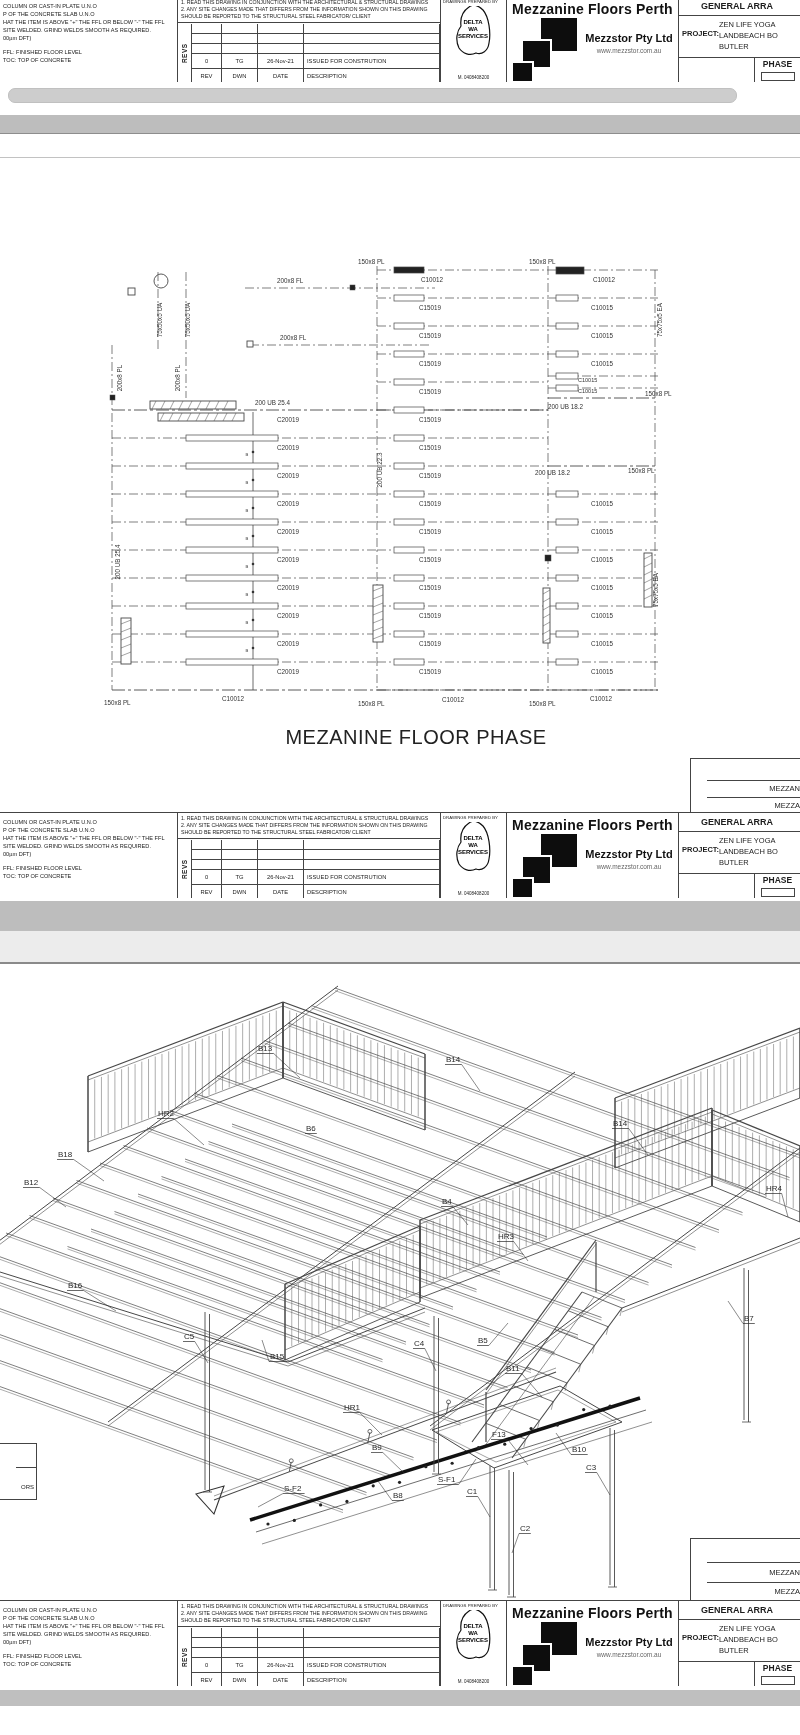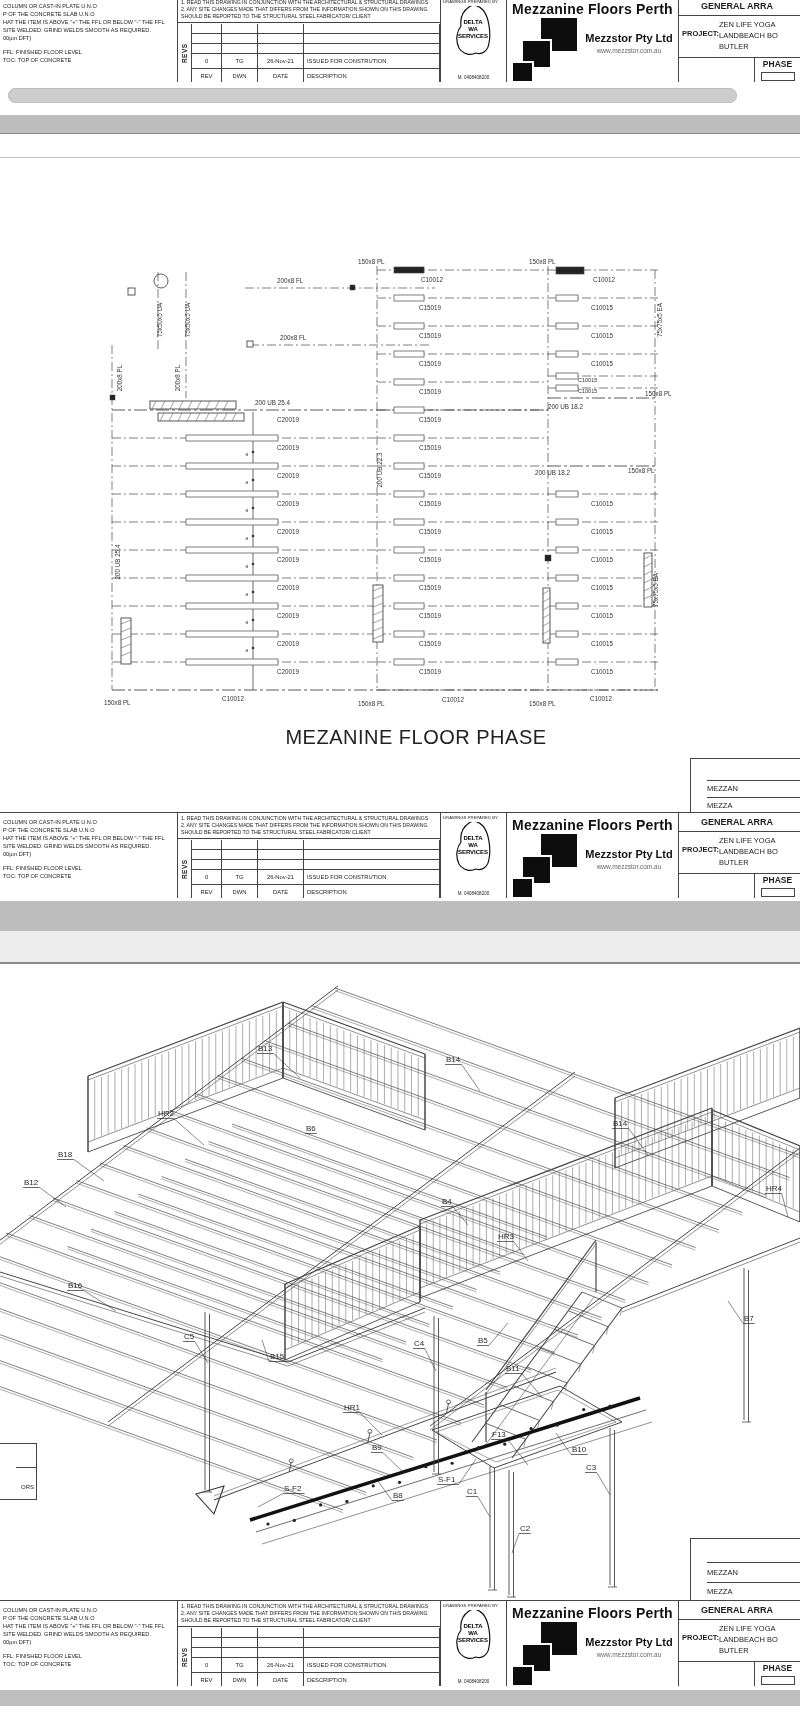--- a/index.html
+++ b/index.html
@@ -46,21 +46,21 @@
   .tb-proj{position:absolute;left:0;top:19px;width:121px;height:41px;border-bottom:1px solid #444;}
   .proj-label{position:absolute;left:3px;top:13px;font-size:7.5px;font-weight:bold;}
   .proj-lines{position:absolute;left:40px;top:4px;width:81px;text-align:left;font-size:7.5px;line-height:1.45;white-space:nowrap;overflow:hidden;}
   .tb-phase{position:absolute;left:0;top:60px;width:121px;height:25px;}
   .ph-div{position:absolute;left:75px;top:0;bottom:0;border-left:1px solid #444;}
   .ph-lbl{position:absolute;left:76px;top:2px;width:45px;text-align:center;font-size:8.5px;font-weight:600;}
   .ph-box{position:absolute;left:82px;top:15px;width:32px;height:7px;border:1px solid #444;}
   
   .plan-title{left:0;top:726px;width:800px;text-align:center;font-size:20px;letter-spacing:.5px;color:#222;}
   .side-table{width:110px;background:#fff;border:1px solid #444;border-right:none;box-sizing:border-box;}
-  .st-row{border-bottom:1px solid #444;text-align:left;font-size:7.5px;color:#222;overflow:hidden;white-space:nowrap;}
+  .st-row{border-bottom:1px solid #444;text-align:right;font-size:7.5px;color:#222;overflow:hidden;white-space:nowrap;}
   .st-row:last-child{border-bottom:none;}
   .corner-table{left:0;width:37px;background:#fff;border:1px solid #444;border-left:none;box-sizing:border-box;}
   .ct-row{border-bottom:1px solid #444;font-size:6px;text-align:right;padding:1px 2px;height:24px;box-sizing:border-box;color:#222;}
   .ct-row:last-child{border-bottom:none;}
   svg{position:absolute;overflow:hidden;}
 </style>
 </head>
 <body>
 
 <div class="abs tb-wrap" style="top:0;height:82px;">

